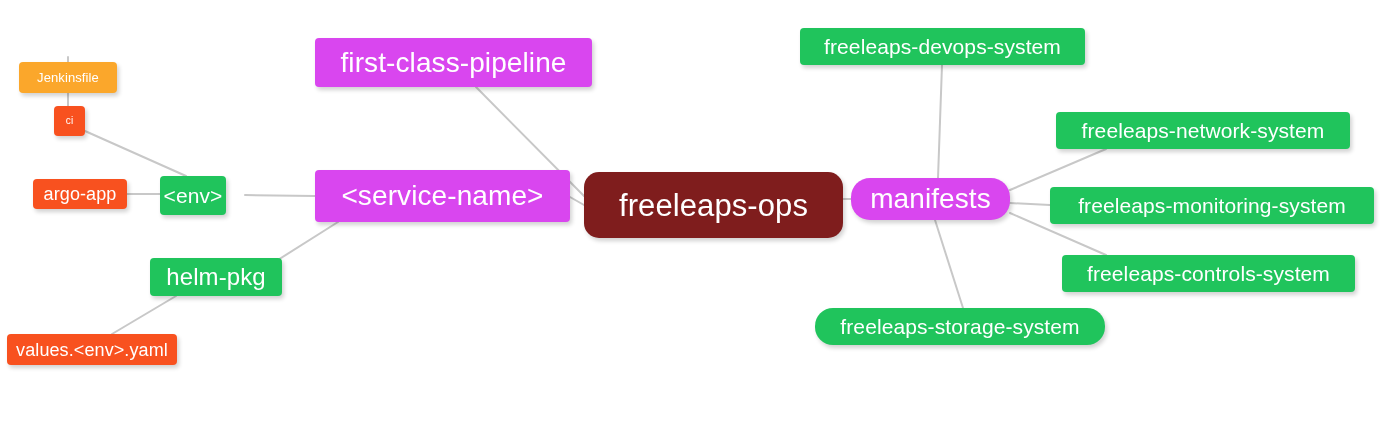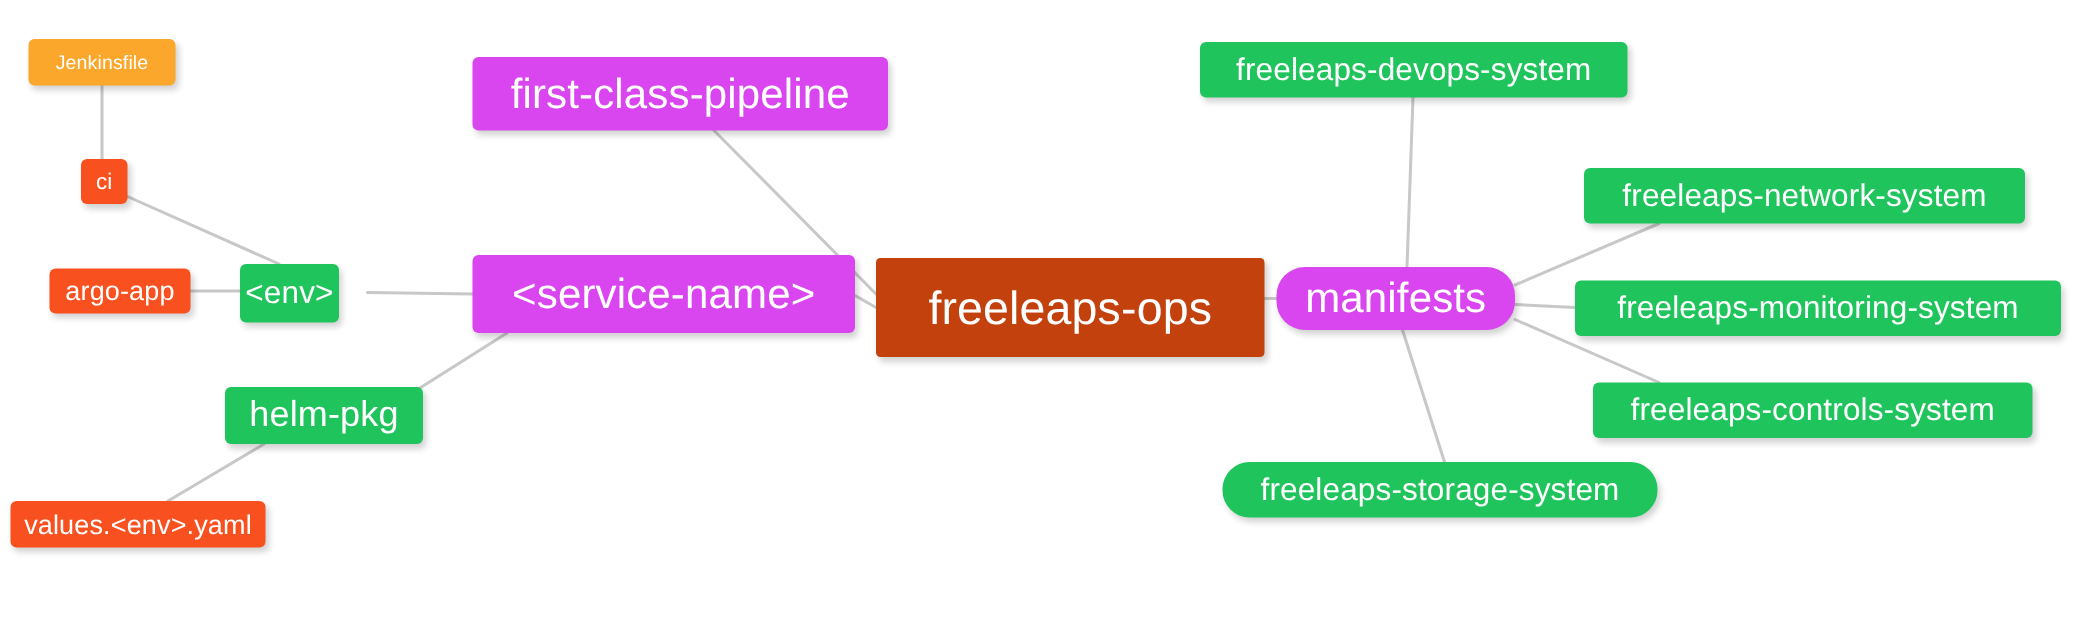--- a/index.html
+++ b/index.html
@@ -34,35 +34,35 @@
     justify-content: center;
     color: #ffffff;
     white-space: nowrap;
     border-radius: 4px;
     box-shadow: 2px 3px 4px rgba(0,0,0,0.18);
     letter-spacing: 0.1px;
     line-height: 1;
     user-select: none;
   }
   .node.root {
-    background: #c2410c;
-    border-radius: 3px;
+    background: #7f1d1d;
+    border-radius: 15px;
   }
   .node.blue   { background: #d946ef; }
   .node.green  { background: #20c45c; }
   .node.red    { background: #f8511f; }
   .node.orange { background: #fba72b; }
 
   .s-xxl { font-size: 31px; }
   .s-xl  { font-size: 28px; }
   .s-lg  { font-size: 24px; }
   .s-md  { font-size: 21px; }
   .s-sm  { font-size: 18px; }
-  .s-xs  { font-size: 15px; justify-content: center; }
-  .s-xxs { font-size: 13px; }
+  .s-xs  { font-size: 10px; justify-content: center; }
+  .s-xxs { font-size: 13px; margin-top: 36px; }
 </style>
 </head>
 <body>
 
 <div id="canvas">
   <svg id="edges" viewBox="0 0 1390 421" xmlns="http://www.w3.org/2000/svg">
       <line x1="584" y1="196" x2="476" y2="87" stroke="#c8c8c8" stroke-width="2" stroke-linecap="round"></line>
       <line x1="584" y1="205" x2="570" y2="197" stroke="#c8c8c8" stroke-width="2" stroke-linecap="round"></line>
       <line x1="315" y1="196" x2="245" y2="195" stroke="#c8c8c8" stroke-width="2" stroke-linecap="round"></line>
       <line x1="338" y1="222" x2="262" y2="270" stroke="#c8c8c8" stroke-width="2" stroke-linecap="round"></line>

